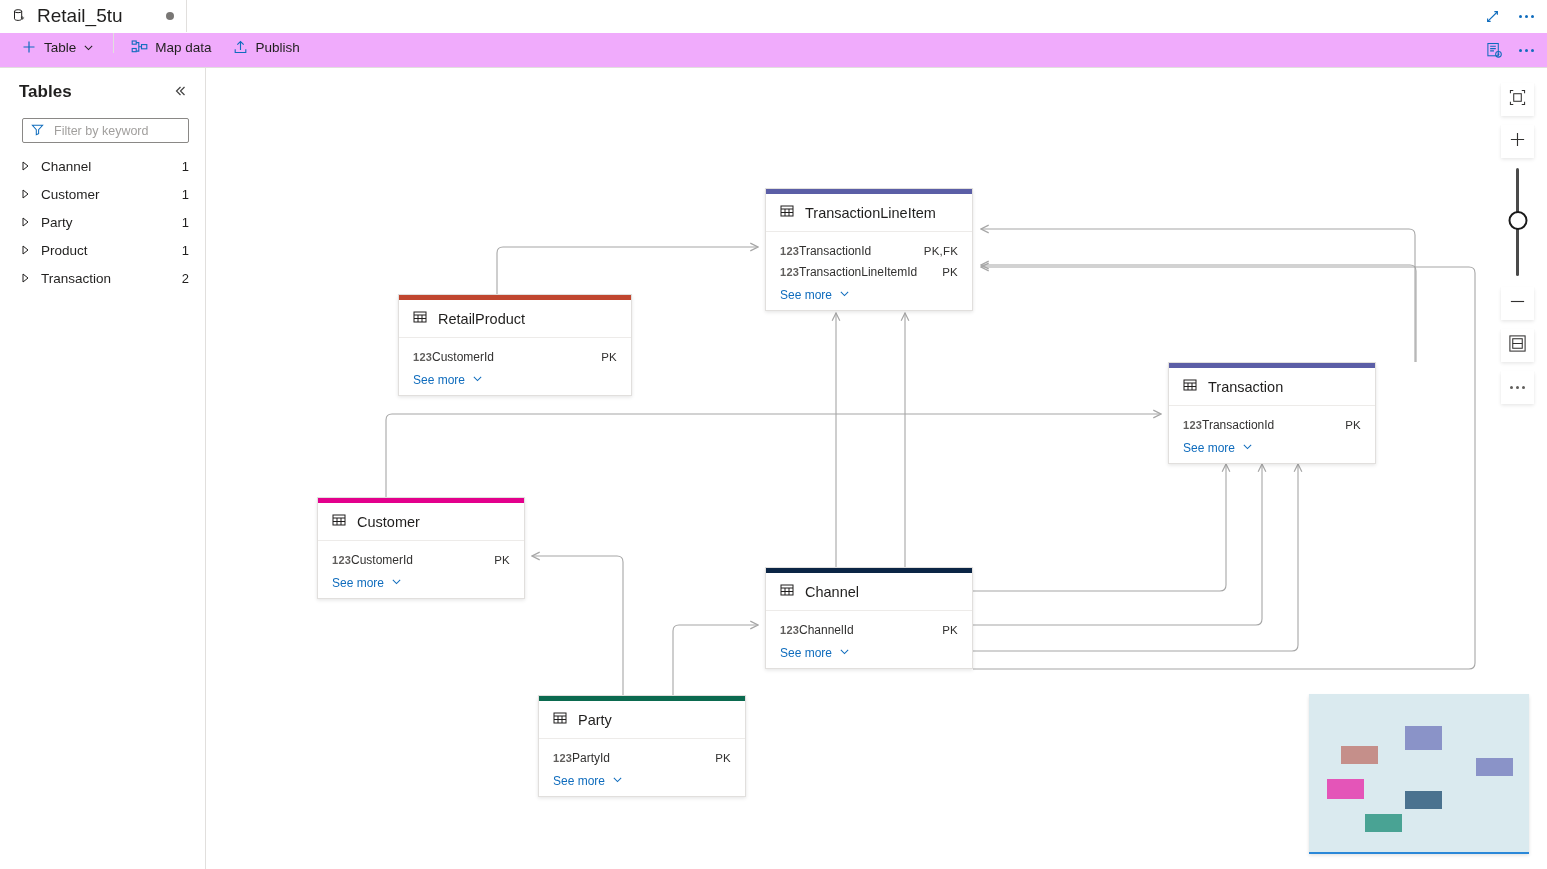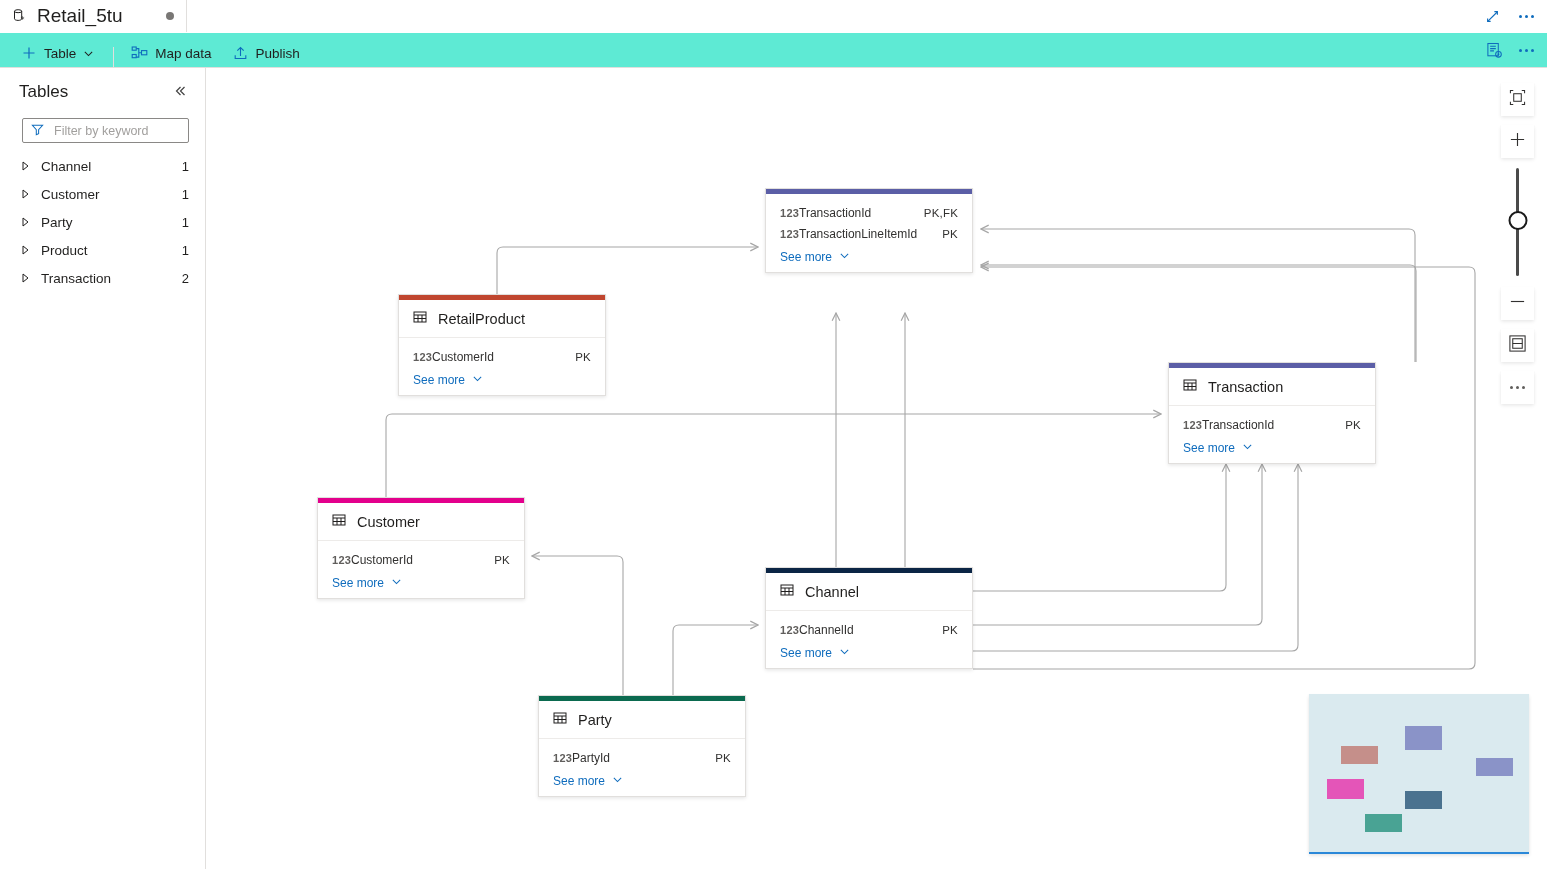--- a/index.html
+++ b/index.html
@@ -16,30 +16,30 @@
   .tab{position:absolute;left:0;top:0;height:32px;width:187px;display:flex;align-items:center;gap:9px;padding:0 12px;box-sizing:border-box;border-right:1px solid #e1dfdd;background:#fff;}
   .tab-icon{width:16px;height:16px;flex:0 0 16px;display:block;}
   .tab-title{font-size:19px;color:#201f1e;white-space:nowrap;}
   .tab-dot{width:8px;height:8px;border-radius:50%;background:#797775;margin-left:auto;}
   .win-actions{position:absolute;right:6px;top:0;height:32px;display:flex;align-items:center;gap:4px;}
   .win-btn{width:30px;height:28px;display:flex;align-items:center;justify-content:center;cursor:pointer;}
   .dots3{display:flex;gap:3px;align-items:center;}
   .dots3 i{width:3px;height:3px;border-radius:50%;background:#0f6cbd;display:block;}
 
   
-  .cmdbar{position:absolute;left:0;top:33px;width:1547px;height:35px;background:#5eead4;border-bottom:1px solid #e1dfdd;display:flex;align-items:flex-end;padding-left:12px;box-sizing:border-box;}
+  .cmdbar{position:absolute;left:0;top:33px;width:1547px;height:35px;background:#f0abfc;border-bottom:1px solid #e1dfdd;display:flex;align-items:flex-start;padding-left:12px;box-sizing:border-box;}
   .cmd{display:flex;align-items:center;gap:7px;height:28px;padding:0 9px;margin-right:2px;cursor:pointer;border-radius:2px;font-size:13.5px;color:#201f1e;white-space:nowrap;}
   .cmd svg{display:block;}
   .vsep{width:1px;height:20px;background:#e1dfdd;margin:0 8px;}
   .cmd-right{position:absolute;right:6px;top:2px;height:31px;display:flex;align-items:center;gap:2px;}
 
   
   .sidebar{position:absolute;left:0;top:68px;width:206px;height:801px;background:#fff;border-right:1px solid #e1dfdd;box-sizing:border-box;}
   .sb-head{display:flex;align-items:center;justify-content:space-between;padding:14px 14px 0 19px;}
-  .sb-title{font-size:17px;font-weight:400;color:#201f1e;}
+  .sb-title{font-size:17px;font-weight:700;color:#201f1e;}
   .collapse{cursor:pointer;color:#424242;font-size:14px;line-height:1;padding:2px 4px;}
   .filterbox{margin:16px 0 0 22px;width:167px;height:25px;border:1px solid #8a8886;border-radius:2px;display:flex;align-items:center;gap:8px;padding:0 8px;box-sizing:border-box;background:#fff;}
   .filterbox input{border:0;outline:0;font-size:12.5px;font-family:inherit;color:#201f1e;width:120px;background:transparent;}
   .filterbox input::placeholder{color:#a19f9d;}
   .tree{margin-top:9px;}
   .tree-row{height:28px;display:flex;align-items:center;padding:0 16px 0 17px;box-sizing:border-box;cursor:pointer;font-size:13.5px;color:#201f1e;}
   .chev{width:16px;flex:0 0 16px;display:flex;align-items:center;justify-content:center;color:#201f1e;}
   .tree-label{margin-left:8px;}
   .tree-count{margin-left:auto;color:#201f1e;font-size:13px;}
 
@@ -272,41 +272,50 @@
 
         <path d="M1202,294 L1202,168 Q1202,162 1196,162 L775,162" marker-end="url(#ar)" opacity="0"></path>
         <path d="M1209,294 L1209,167 Q1209,161 1203,161 L775,161" marker-end="url(#ar)"></path>
 
         <path d="M767,601 L1263,601 Q1269,601 1269,595 L1269,205 Q1269,199 1263,199 L775,199" marker-end="url(#ar)"></path>
       </g>
     </svg>
 
     <div class="node" style="left:559px;top:120px;width:208px;">
       <div class="node-accent" style="background:#5b5ea6"></div>
+      <div class="node-head">
+        <span><svg width="14" height="14" viewBox="0 0 14 14">
+              <g stroke="#201f1e" stroke-width="1" fill="none">
+                <rect x="1" y="2" width="12" height="10"></rect>
+                <path d="M1 5h12M1 8.5h12M5 5v7M9 5v7"></path>
+              </g>
+            </svg></span>
+        <span class="node-name">TransactionLineItem</span>
+      </div>
       <div class="node-body">
         <div class="col">
           <span class="col-type">123</span>
           <span class="col-name">TransactionId</span>
           <span class="col-key">PK,FK</span>
         </div>
         <div class="col">
           <span class="col-type">123</span>
           <span class="col-name">TransactionLineItemId</span>
           <span class="col-key">PK</span>
         </div>
         <div class="seemore">
           <span>See more</span>
           <span><svg width="11" height="11" viewBox="0 0 12 12">
                 <path d="M2 4.3l4 4 4-4" stroke="#0f6cbd" stroke-width="1.1" fill="none"></path>
               </svg></span>
         </div>
       </div>
     </div>
 
-    <div class="node" style="left:192px;top:226px;width:208px;">
+    <div class="node" style="left:192px;top:226px;width:234px;">
       <div class="node-accent" style="background:#c0462f"></div>
       <div class="node-head">
         <span><svg width="14" height="14" viewBox="0 0 14 14">
               <g stroke="#201f1e" stroke-width="1" fill="none">
                 <rect x="1" y="2" width="12" height="10"></rect>
                 <path d="M1 5h12M1 8.5h12M5 5v7M9 5v7"></path>
               </g>
             </svg></span>
         <span class="node-name">RetailProduct</span>
       </div>

